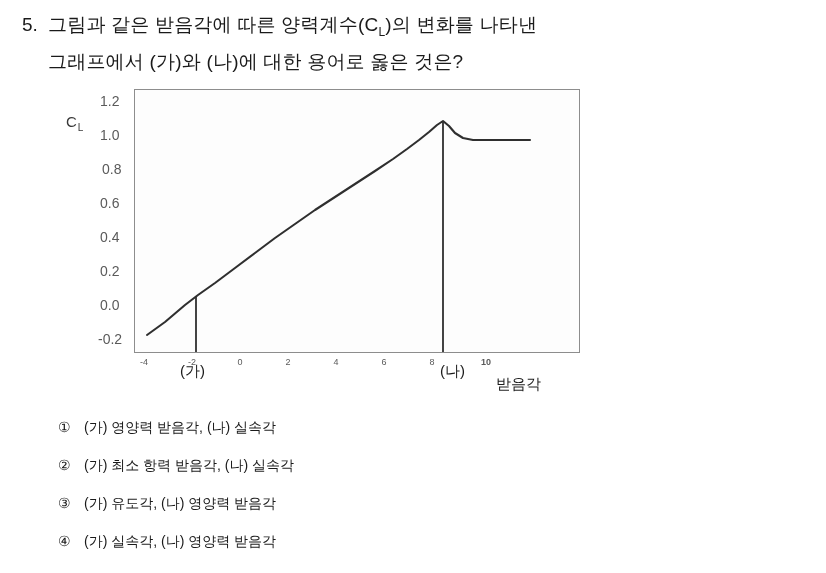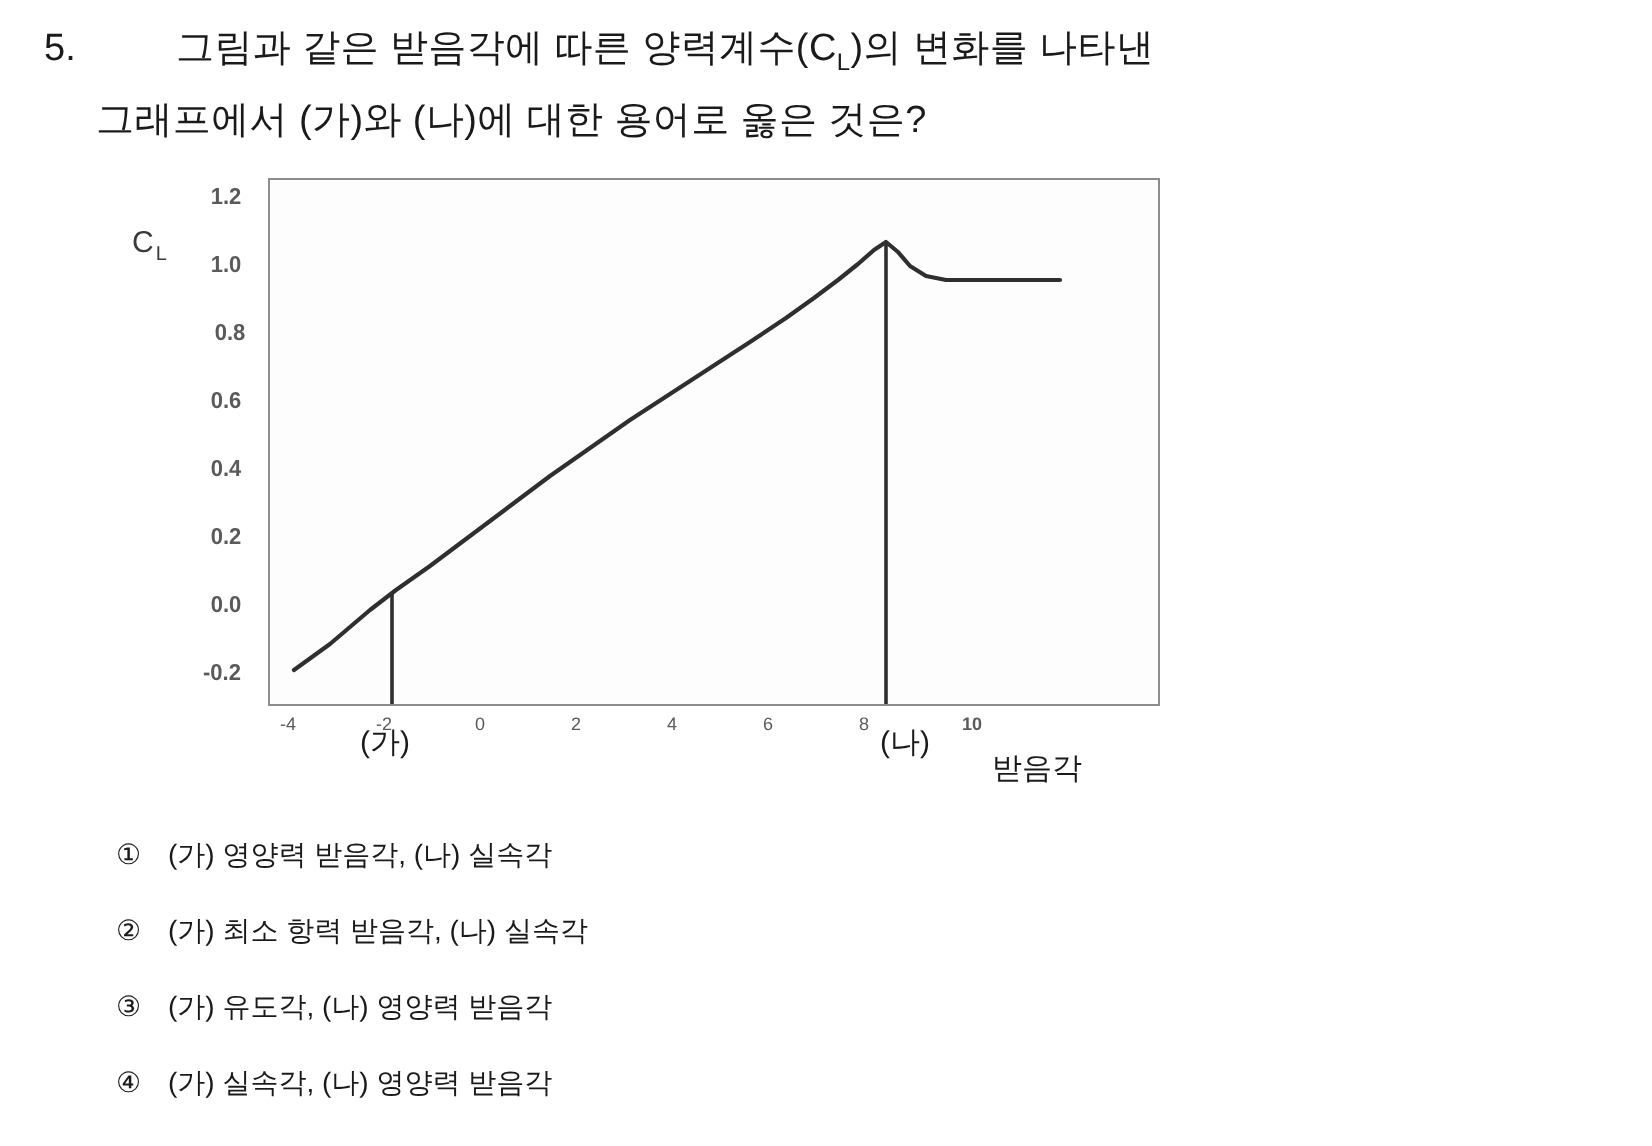--- a/index.html
+++ b/index.html
@@ -31,21 +31,20 @@
     width: 26px;
     flex: none;
   }
   .q-text {
     font-size: 19px;
     line-height: 30px;
     letter-spacing: 0.2px;
   }
   .q-line1 {
     white-space: nowrap;
-    margin-left: 40px;
   }
   .sub {
     font-size: 12px;
     vertical-align: sub;
   }
 
   
   .figure {
     position: absolute;
     left: 58px;
@@ -71,27 +70,26 @@
     font-family: "Liberation Sans", sans-serif;
     color: #3a3a3a;
     letter-spacing: 1px;
     text-align: right;
   }
   .cl-label .sub { font-size: 10px; }
 
   
   .ytick {
     position: absolute;
-    font-size: 11px;
+    font-size: 14px;
     color: #5a5a5a;
-    text-align: center;
+    text-align: left;
     width: 26px;
     font-family: "Liberation Sans", sans-serif;
     transform: scaleY(1.05);
-    font-weight: bold;
   }
   
   .xtick {
     position: absolute;
     font-size: 9px;
     color: #5a5a5a;
     text-align: center;
     width: 18px;
     font-family: "Liberation Sans", sans-serif;
   }

